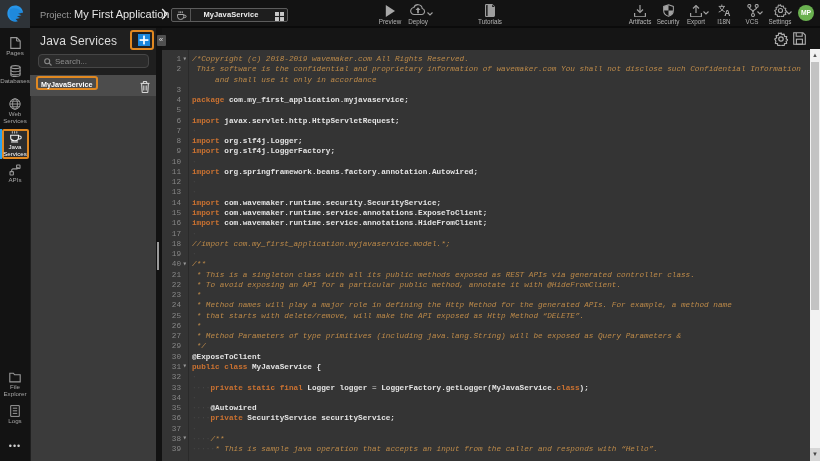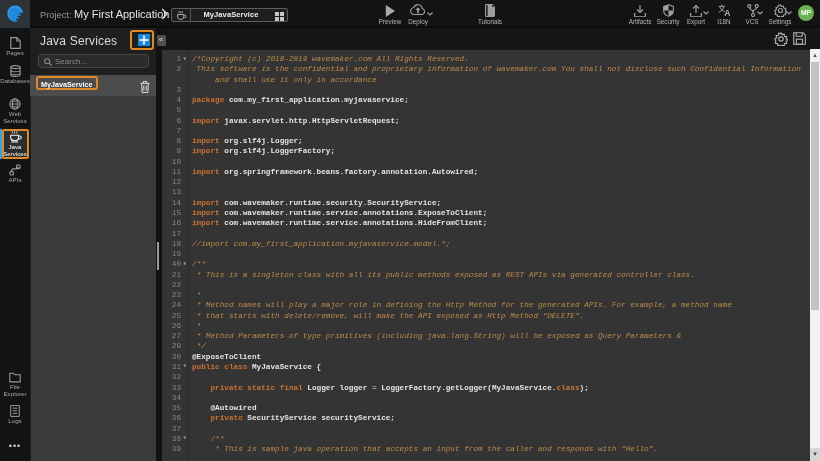--- a/index.html
+++ b/index.html
@@ -398,20 +398,21 @@
       <span class="num">40</span>
       <span class="fold">▾</span>
       <span class="src"><span class="c">/**</span></span>
     </div>
 <div class="row">
       <span class="num">21</span>
       <span class="src"><span class="c"> * This is a singleton class with all its public methods exposed as REST APIs via generated controller class.</span></span>
     </div>
 <div class="row">
       <span class="num">22</span>
+      <span class="src"><span class="c"> * To avoid exposing an API for a particular public method, annotate it with @HideFromClient.</span></span>
     </div>
 <div class="row">
       <span class="num">23</span>
       <span class="src"><span class="c"> *</span></span>
     </div>
 <div class="row">
       <span class="num">24</span>
       <span class="src"><span class="c"> * Method names will play a major role in defining the Http Method for the generated APIs. For example, a method name</span></span>
     </div>
 <div class="row">

